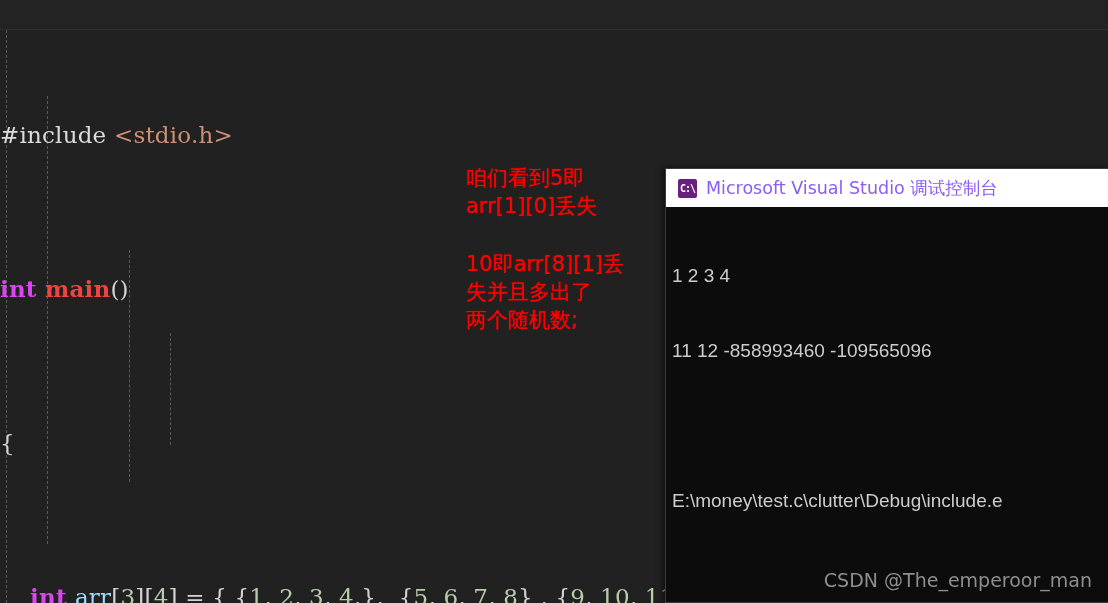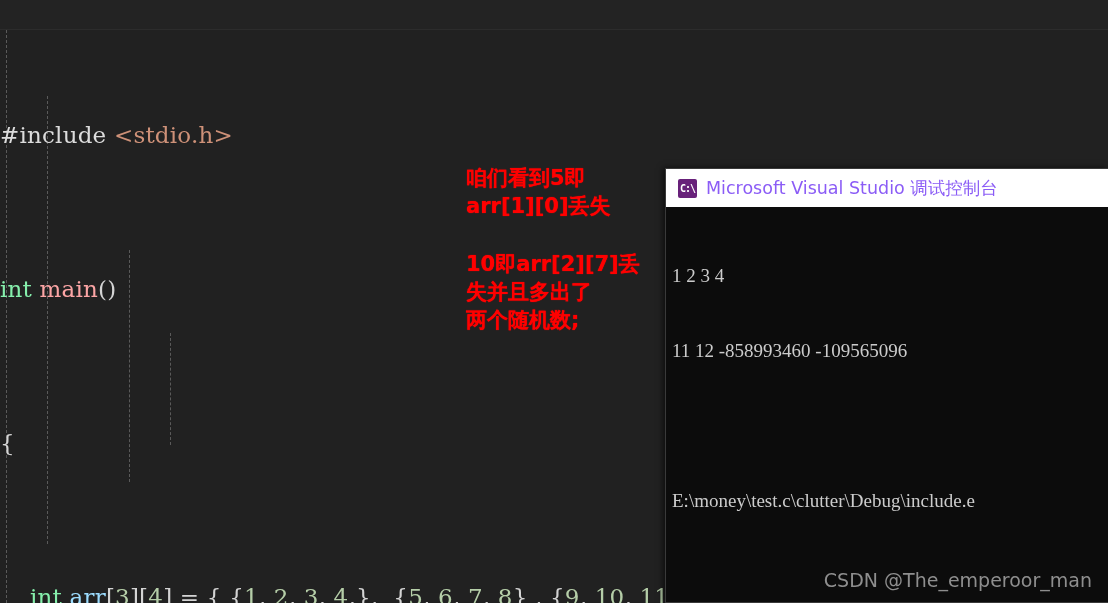--- a/index.html
+++ b/index.html
@@ -41,25 +41,25 @@
     color: #d4d4d4;
   }
   .ln {
     position: relative;
     height: 38.5px;
     padding-left: 0px;
   }
   .ln span { white-space: pre; }
 
   
-  .kw    { color: #86efac; }          
+  .kw    { color: #d946ef; font-weight: bold; }          
   .var   { color: #9cdcfe; }          
   .num   { color: #b5cea8; }          
   .punct { color: #d4d4d4; }
-  .fn    { color: #fca5a5; }          
+  .fn    { color: #ef4444; font-weight: bold; }          
   .str   { color: #ce9178; }          
   .pre   { color: #dcdcdc; }          
   .brace { color: #d4d4d4; }
 
   
   .guide {
     position: absolute;
     top: 30px;
     width: 0px;
     height: 560px;
@@ -72,21 +72,21 @@
   #guide3 { left: 129px; height: 232px; top: 250px; }
   #guide4 { left: 170px; height: 112px; top: 333px; }
 
   
   .annot {
     position: absolute;
     color: #ff0000;
     font-family: "DejaVu Sans", "Liberation Sans", sans-serif;
     font-size: 21px;
     line-height: 28px;
-    font-weight: 700;
+    font-weight: 400;
     white-space: pre-line;
     text-shadow: 0 0 1px #ff0000;
   }
   #annot1 { left: 466px; top: 164px; }
   #annot2 { left: 466px; top: 250px; }
 
   
   #console {
     position: absolute;
     left: 665px; top: 168px;
@@ -118,21 +118,21 @@
     flex: none;
   }
   #console-title-text {
     color: #8b5cf6;
     font-family: "DejaVu Sans", "Liberation Sans", sans-serif;
     font-size: 17.5px;
     white-space: nowrap;
   }
   #console-body {
     padding: 6px 0 0 6px;
-    font-family: Liberation Serif, serif;
+    font-family: Liberation Sans, sans-serif;
     font-size: 19px;
     line-height: 25px;
     color: #cccccc;
     white-space: pre;
     height: 397px;
   }
   .cline { white-space: pre; height: 25px; }
   .cblank { height: 25px; }
 
   
@@ -195,21 +195,21 @@
     
 
     
 
   </div>
 </div>
 
 <div class="annot" id="annot1">咱们看到5即
 arr[1][0]丢失</div>
 
-<div class="annot" id="annot2">10即arr[2][7]丢
+<div class="annot" id="annot2">10即arr[8][1]丢
 失并且多出了
 两个随机数;</div>
 
 <div id="console">
 
   <div id="console-title">
     <div id="console-icon">C:\</div>
     <div id="console-title-text">Microsoft Visual Studio 调试控制台</div>
   </div>
 

